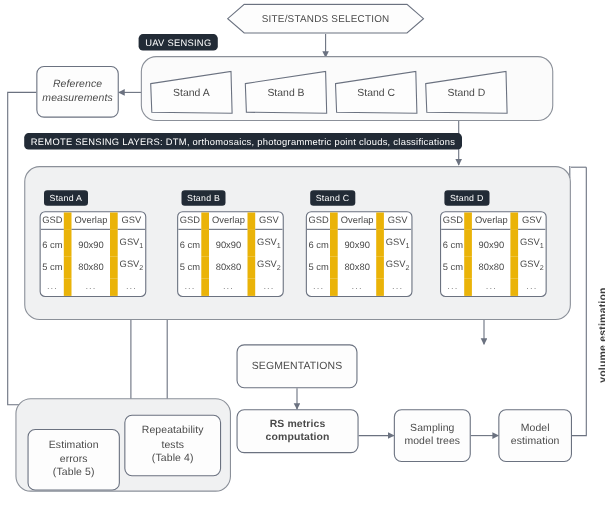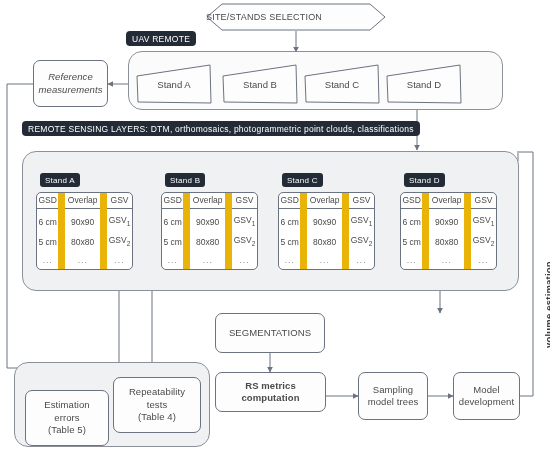--- a/index.html
+++ b/index.html
@@ -57,21 +57,21 @@
     border:1px solid #8b9099;
     border-radius:14px;
     z-index:1;
   }
   .group.plain{background:#fbfbfb;}
 
   
   .hex{
     position:absolute;
     box-sizing:border-box;
-    display:flex;align-items:center;justify-content:flex-start;
+    display:flex;align-items:center;justify-content:center;
     font-size:9px;
     letter-spacing:.2px;
     color:#4a4a4a;
     z-index:3;
   }
   .hex .hexbg{
     position:absolute;left:0;top:0;width:100%;height:100%;
   }
   .hex span{position:relative;z-index:2;}
 
@@ -181,21 +181,21 @@
     </g>
   </svg>
 
   <div class="hex" style="left:206px;top:3px;width:180px;height:28px;">
     <svg class="hexbg" viewBox="0 0 180 28" xmlns="http://www.w3.org/2000/svg">
       <polygon points="16,1 164,1 179,14 164,27 16,27 1,14" fill="#fdfdfd" stroke="#6b7280" stroke-width="1"></polygon>
     </svg>
     <span>SITE/STANDS SELECTION</span>
   </div>
 
-  <div class="badge" style="left:126px;top:31px;height:15px;">UAV REMOTE</div>
+  <div class="badge" style="left:126px;top:31px;height:15px;">UAV SENSING</div>
 
   <div class="group plain" style="left:128px;top:51px;width:375px;height:59px;"></div>
 
   <div class="node" style="left:33px;top:60px;width:75px;height:47px;font-style:italic;">
     <span>
         <span>Reference</span>
         <span>measurements</span>
       </span>
   </div>
 
@@ -365,21 +365,21 @@
   <div class="node" style="left:358px;top:372px;width:70px;height:48px;">
     <span>
         <span>Sampling</span>
         <span>model trees</span>
       </span>
   </div>
 
   <div class="node" style="left:453px;top:372px;width:67px;height:48px;">
     <span>
         <span>Model</span>
-        <span>development</span>
+        <span>estimation</span>
       </span>
   </div>
 
 
   <div class="group" style="left:14px;top:362px;width:196px;height:85px;"></div>
 
   <div class="node" style="left:25px;top:390px;width:84px;height:56px;">
     <span>
         <span>Estimation errors</span>
         <span>(Table 5)</span>

